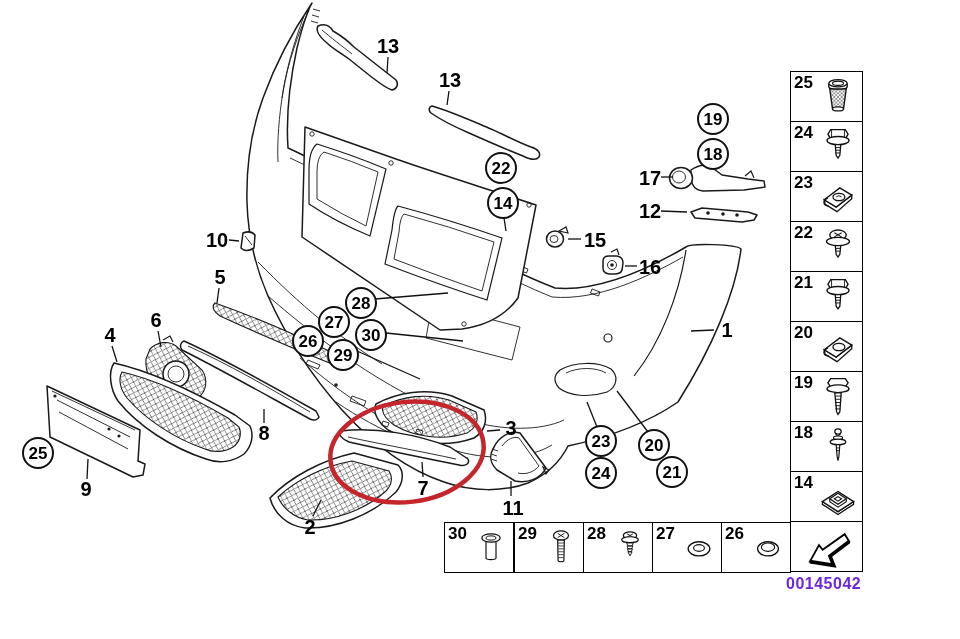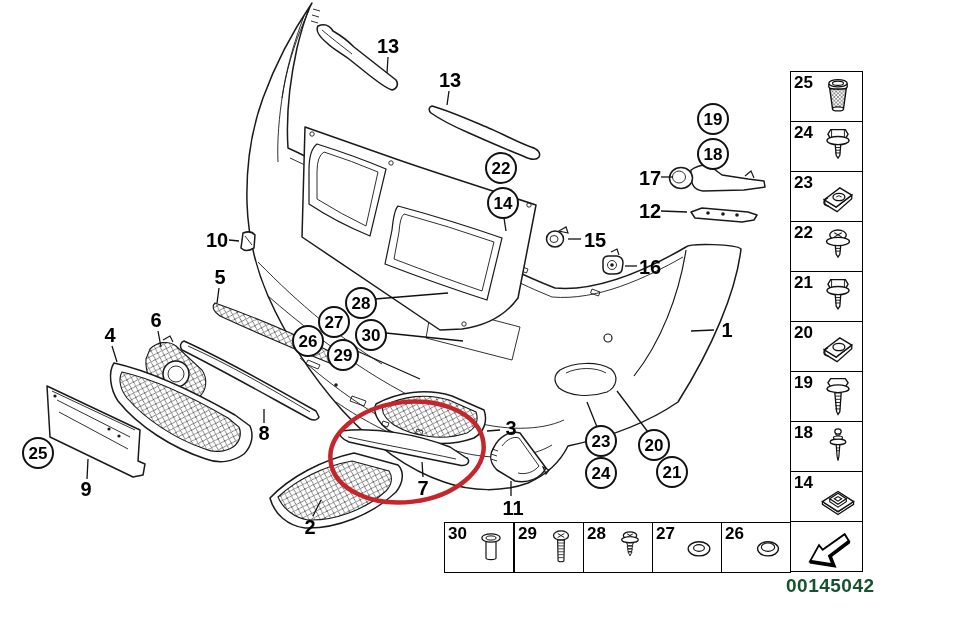--- a/index.html
+++ b/index.html
@@ -13,21 +13,21 @@
   .meshfill{fill:url(#mesh);stroke:#1a1a1a;stroke-width:1.1;}
   .leader{fill:none;stroke:#111;stroke-width:1.3;}
   .callout-circle{fill:#fff;stroke:#111;stroke-width:2;}
   .callout-text-circled{font-family:"Liberation Sans",sans-serif;font-weight:bold;font-size:17px;text-anchor:middle;fill:#000;}
   .callout-text-plain{font-family:"Liberation Sans",sans-serif;font-weight:bold;font-size:20px;text-anchor:middle;fill:#000;}
   .cell{position:absolute;background:#fff;border:1.6px solid #000;box-sizing:border-box;}
   .cellnum{position:absolute;left:3px;top:1px;font-weight:bold;font-size:17px;color:#000;}
   .cellicon{position:absolute;right:2px;top:50%;transform:translateY(-50%);}
   .cellicon.center{right:6px;}
   #docnum{position:absolute;left:786px;top:575px;width:80px;text-align:left;
-          font-weight:bold;font-size:19px;letter-spacing:0.5px;color:#14532d;}
+          font-weight:bold;font-size:16px;letter-spacing:0.5px;color:#6d28d9;}
 </style>
 </head>
 <body>
 
 <div id="stage">
 <svg id="diagram-svg" width="960" height="639" viewBox="0 0 960 639">
   <defs>
     <pattern id="mesh" width="7" height="7" patternUnits="userSpaceOnUse" patternTransform="rotate(18)">
       <rect width="7" height="7" fill="#fff"></rect>
       <path d="M0,0 L7,7 M7,0 L0,7" stroke="#3c3c3c" stroke-width="0.7" fill="none"></path>

